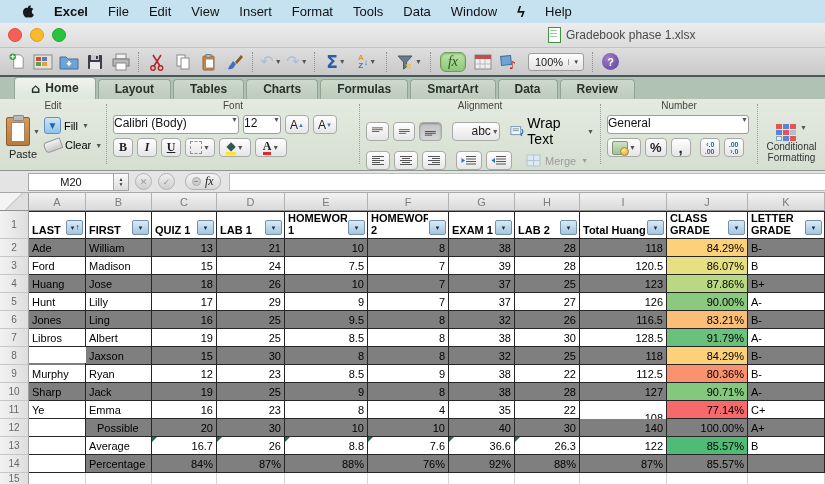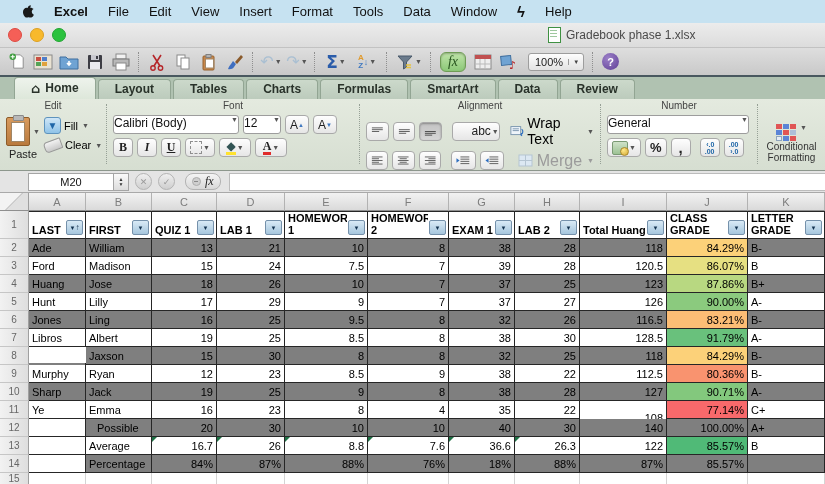--- a/index.html
+++ b/index.html
@@ -436,21 +436,21 @@
             <svg width="16" height="11" viewBox="0 0 16 11">
               <path d="M5 1.5h10M5 4h10M5 6.5h10M5 9h10" stroke="#555"></path>
               <path d="M0.5 5.5L4 3v5z" fill="#2f6fbf"></path>
             </svg>
           </div>
         <div style="display:flex;align-items:center;gap:4px;margin-left:10px;">
           <svg width="15" height="13" viewBox="0 0 15 13">
             <rect x="1" y="1" width="13" height="11" fill="#dce8f2" stroke="#b5c5d2"></rect>
             <path d="M7.5 1v11M1 6.5h13" stroke="#b5c5d2"></path>
           </svg>
-          <span class="grayed" style="font-size:16px">Merge</span>
+          <span class="grayed" style="font-size:11px">Merge</span>
           <span class="ddc grayed">▼</span>
         </div>
       </div>
     </div>
     <div class="gsep"></div>
 
     <div class="rgroup" style="width:156px">
       <div class="glabel">Number</div>
       <div class="rrow">
         <div class="rsel" style="width:142px">
@@ -1036,21 +1036,21 @@
         <div class="cell gray num" style="width: 68px; height: 18px;">
           <span>87%</span>
         </div>
         <div class="cell gray num" style="width: 83px; height: 18px;">
           <span>88%</span>
         </div>
         <div class="cell gray num" style="width: 81px; height: 18px;">
           <span>76%</span>
         </div>
         <div class="cell gray num" style="width: 66px; height: 18px;">
-          <span>18%</span>
+          <span>92%</span>
         </div>
         <div class="cell gray num" style="width: 65px; height: 18px;">
           <span>88%</span>
         </div>
         <div class="cell gray num" style="width: 87px; height: 18px;">
           <span>87%</span>
         </div>
         <div class="cell gray num" style="width: 81px; height: 18px;">
           <span>85.57%</span>
         </div>

